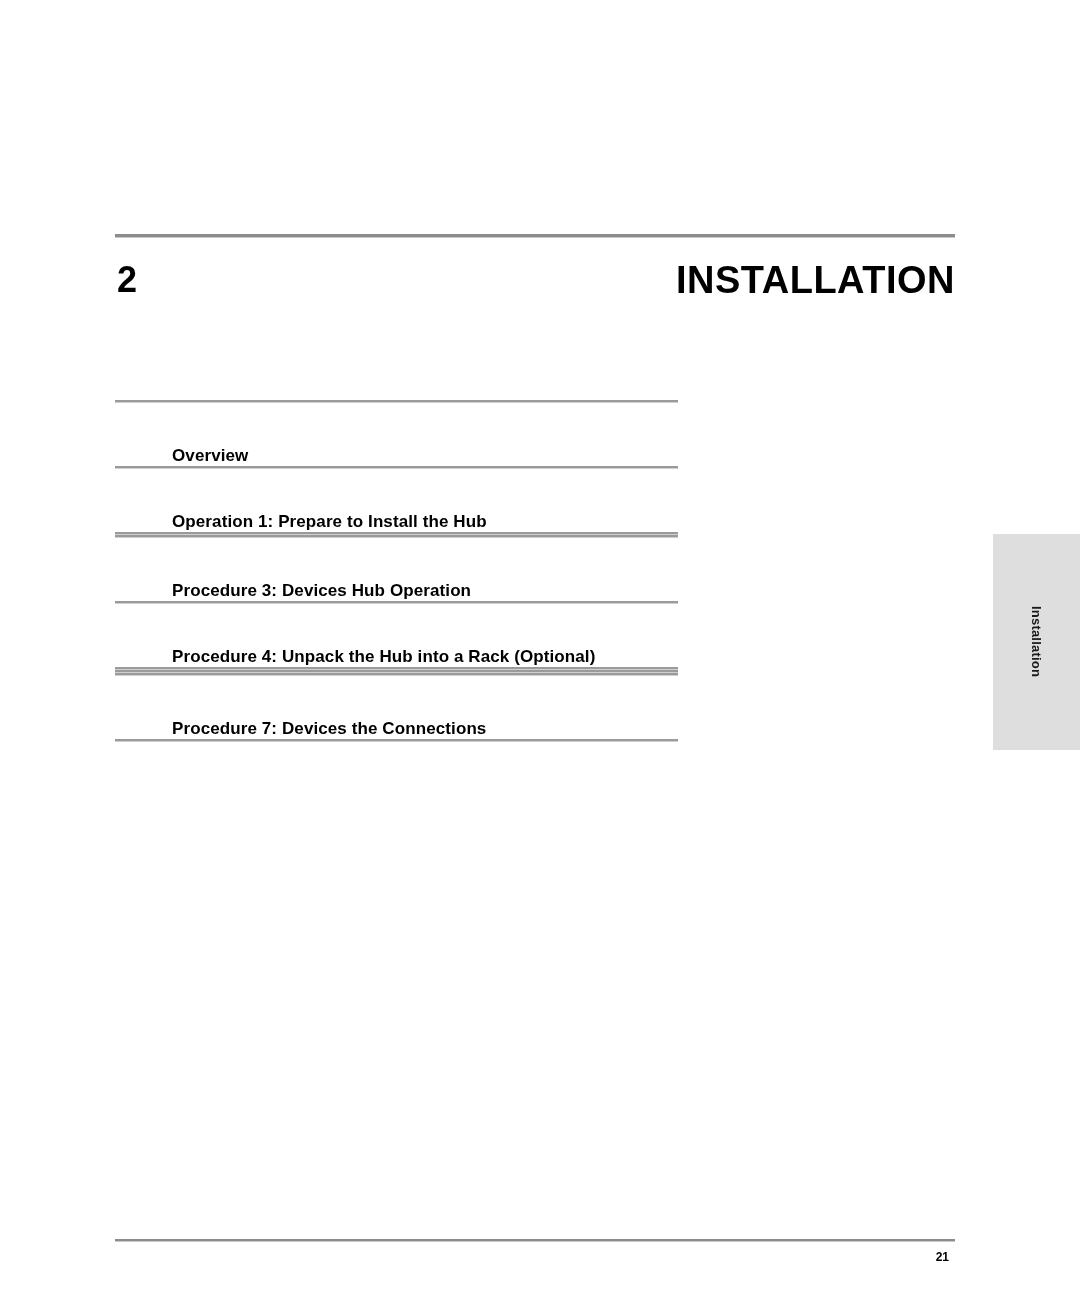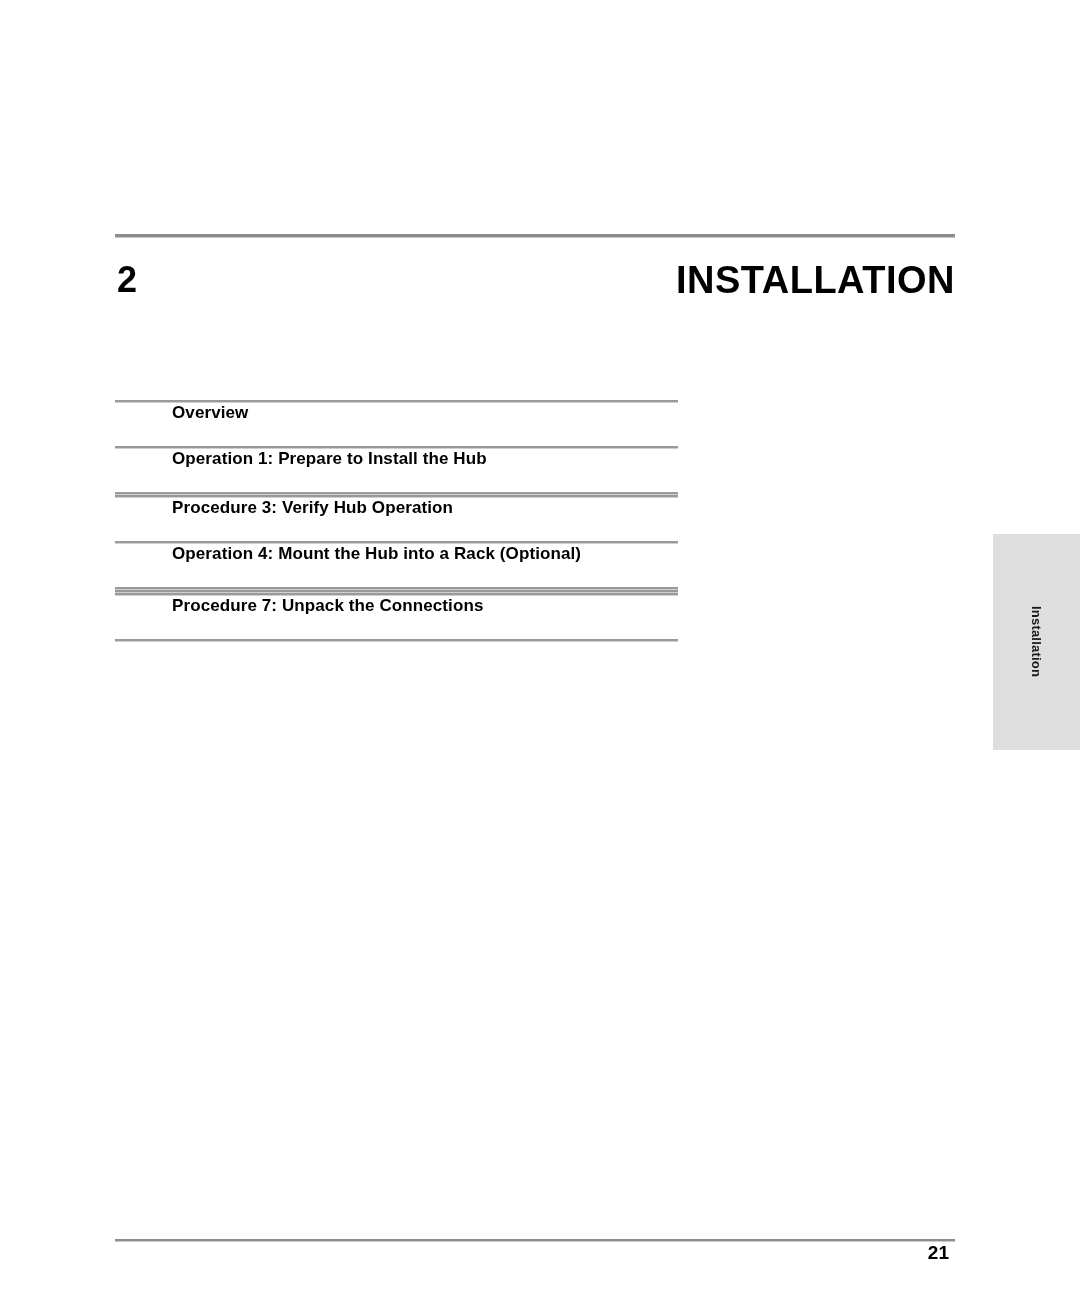--- a/index.html
+++ b/index.html
@@ -71,23 +71,24 @@
   }
   .toc-rule {
     height: 2px;
     background: #9a9a9a;
     border-bottom: 1px solid #cfcfcf;
     width: 100%;
   }
   .toc-row {
     height: 43px;
     display: flex;
-    align-items: flex-start;
+    align-items: flex-end;
     padding-left: 57px;
     box-sizing: border-box;
+    margin-top: 20px;
   }
   .toc-label {
     font-size: 17px;
     font-weight: bold;
     color: #000000;
     letter-spacing: 0.1px;
     white-space: nowrap;
   }
 
   
@@ -119,22 +120,23 @@
     top: 1239px;
     width: 840px;
   }
   .footer-rule {
     height: 2px;
     background: #8c8c8c;
     border-bottom: 1px solid #c9c9c9;
     width: 100%;
   }
   .footer-pageno {
+    margin-top: 8px;
     text-align: right;
-    font-size: 19px;
+    font-size: 12px;
     font-weight: bold;
     color: #000000;
     padding-right: 6px;
   }
 </style>
 </head>
 <body>
 
 <div class="page">
 
@@ -155,35 +157,35 @@
 
     <div class="toc-rule"></div>
     <div class="toc-row">
       <span class="toc-label">Operation 1: Prepare to Install the Hub</span>
     </div>
 
     <div class="toc-rule"></div>
 
     <div class="toc-rule"></div>
     <div class="toc-row">
-      <span class="toc-label">Procedure 3: Verify Hub Operation</span>
+      <span class="toc-label">Procedure 3: Devices Hub Operation</span>
     </div>
 
     <div class="toc-rule"></div>
     <div class="toc-row">
-      <span class="toc-label">Operation 4: Mount the Hub into a Rack (Optional)</span>
+      <span class="toc-label">Procedure 4: Unpack the Hub into a Rack (Optional)</span>
     </div>
 
     <div class="toc-rule"></div>
 
     <div class="toc-rule"></div>
 
     <div class="toc-rule"></div>
     <div class="toc-row">
-      <span class="toc-label">Procedure 7: Unpack the Connections</span>
+      <span class="toc-label">Procedure 7: Devices the Connections</span>
     </div>
 
     <div class="toc-rule"></div>
   </div>
 
   <div class="side-tab">
     <span class="side-tab-label">Installation</span>
   </div>
 
   <div class="footer">

